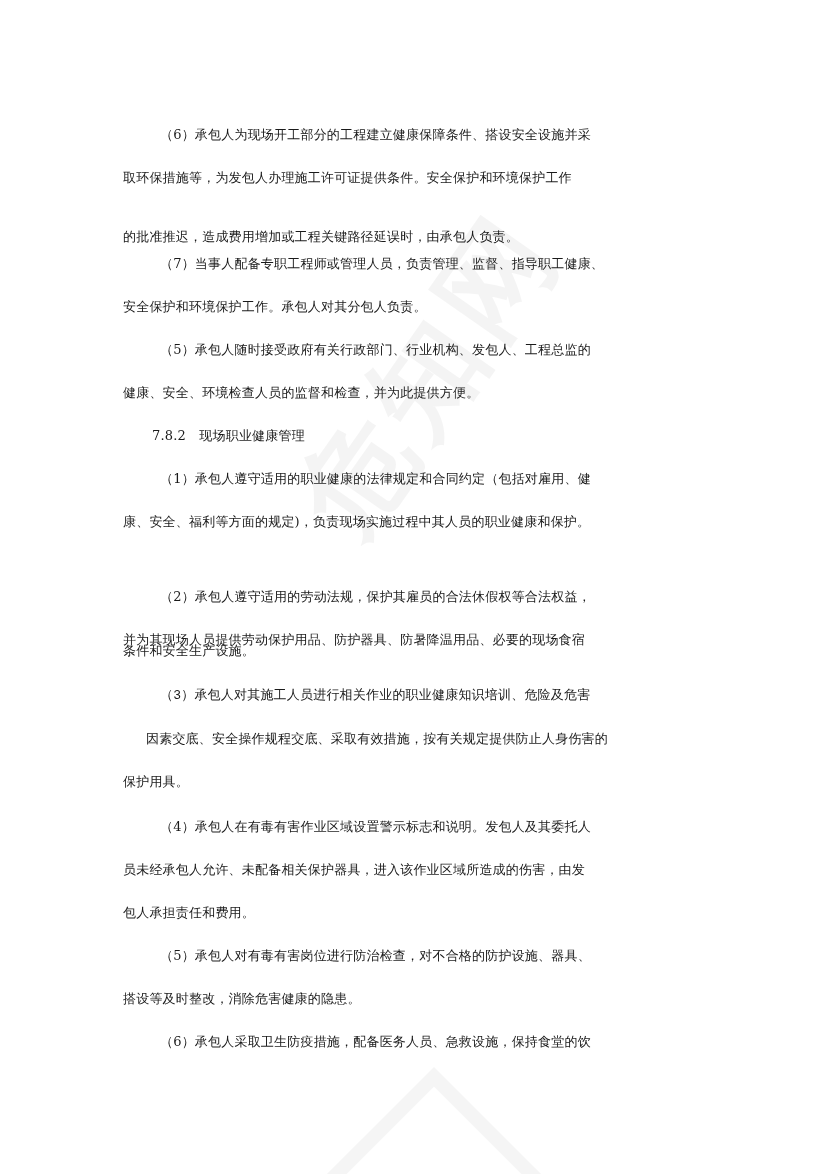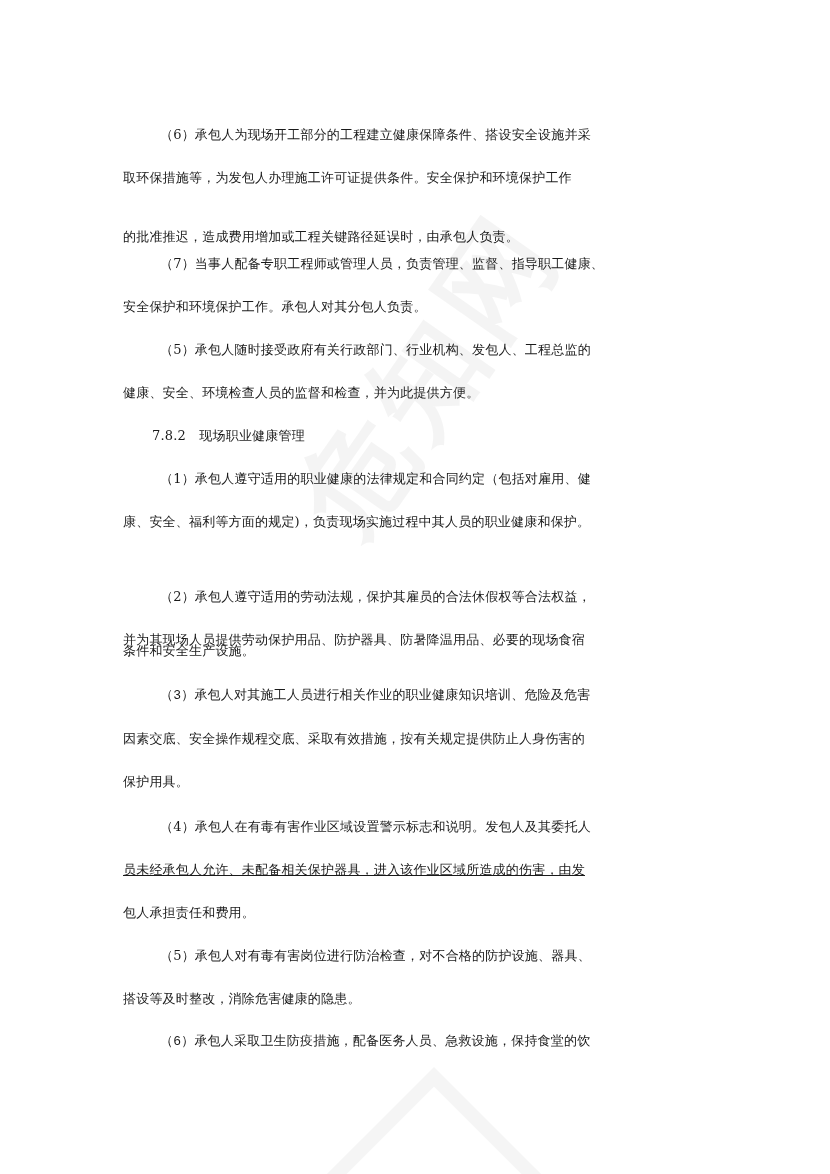--- a/index.html
+++ b/index.html
@@ -66,22 +66,22 @@
       <div class="line" style="top: 296px;">安全保护和环境保护工作。承包人对其分包人负责。</div>
       <div class="line indent" style="top: 339px;">（5）承包人随时接受政府有关行政部门、行业机构、发包人、工程总监的</div>
       <div class="line" style="top: 382px;">健康、安全、环境检查人员的监督和检查，并为此提供方便。</div>
       <div class="line heading" style="top: 425px;">7.8.2　现场职业健康管理</div>
       <div class="line indent" style="top: 468px;">（1）承包人遵守适用的职业健康的法律规定和合同约定（包括对雇用、健</div>
       <div class="line" style="top: 511px;">康、安全、福利等方面的规定)，负责现场实施过程中其人员的职业健康和保护。</div>
       <div class="line indent" style="top: 586px;">（2）承包人遵守适用的劳动法规，保护其雇员的合法休假权等合法权益，</div>
       <div class="line" style="top: 597px; margin-top: 32px;">并为其现场人员提供劳动保护用品、防护器具、防暑降温用品、必要的现场食宿</div>
       <div class="line" style="top: 640px;">条件和安全生产设施。</div>
       <div class="line indent" style="top: 685px; font-family: Liberation Mono, monospace;">（3）承包人对其施工人员进行相关作业的职业健康知识培训、危险及危害</div>
-      <div class="line" style="top: 728px;">因素交底、安全操作规程交底、采取有效措施，按有关规定提供防止人身伤害的</div>
+      <div class="line" style="top: 728px; margin-left: 23px;">因素交底、安全操作规程交底、采取有效措施，按有关规定提供防止人身伤害的</div>
       <div class="line" style="top: 771px;">保护用具。</div>
       <div class="line indent" style="top: 816px;">（4）承包人在有毒有害作业区域设置警示标志和说明。发包人及其委托人</div>
-      <div class="line" style="top: 859px; text-decoration: underline;">员未经承包人允许、未配备相关保护器具，进入该作业区域所造成的伤害，由发</div>
+      <div class="line" style="top: 859px;">员未经承包人允许、未配备相关保护器具，进入该作业区域所造成的伤害，由发</div>
       <div class="line" style="top: 902px;">包人承担责任和费用。</div>
       <div class="line indent" style="top: 945px;">（5）承包人对有毒有害岗位进行防治检查，对不合格的防护设施、器具、</div>
       <div class="line" style="top: 988px;">搭设等及时整改，消除危害健康的隐患。</div>
-      <div class="line indent" style="top: 1031px; font-family: Liberation Mono, monospace;">（6）承包人采取卫生防疫措施，配备医务人员、急救设施，保持食堂的饮</div>
+      <div class="line indent" style="top: 1031px;">（6）承包人采取卫生防疫措施，配备医务人员、急救设施，保持食堂的饮</div>
     </div>
 </div>
 
 </body></html>

